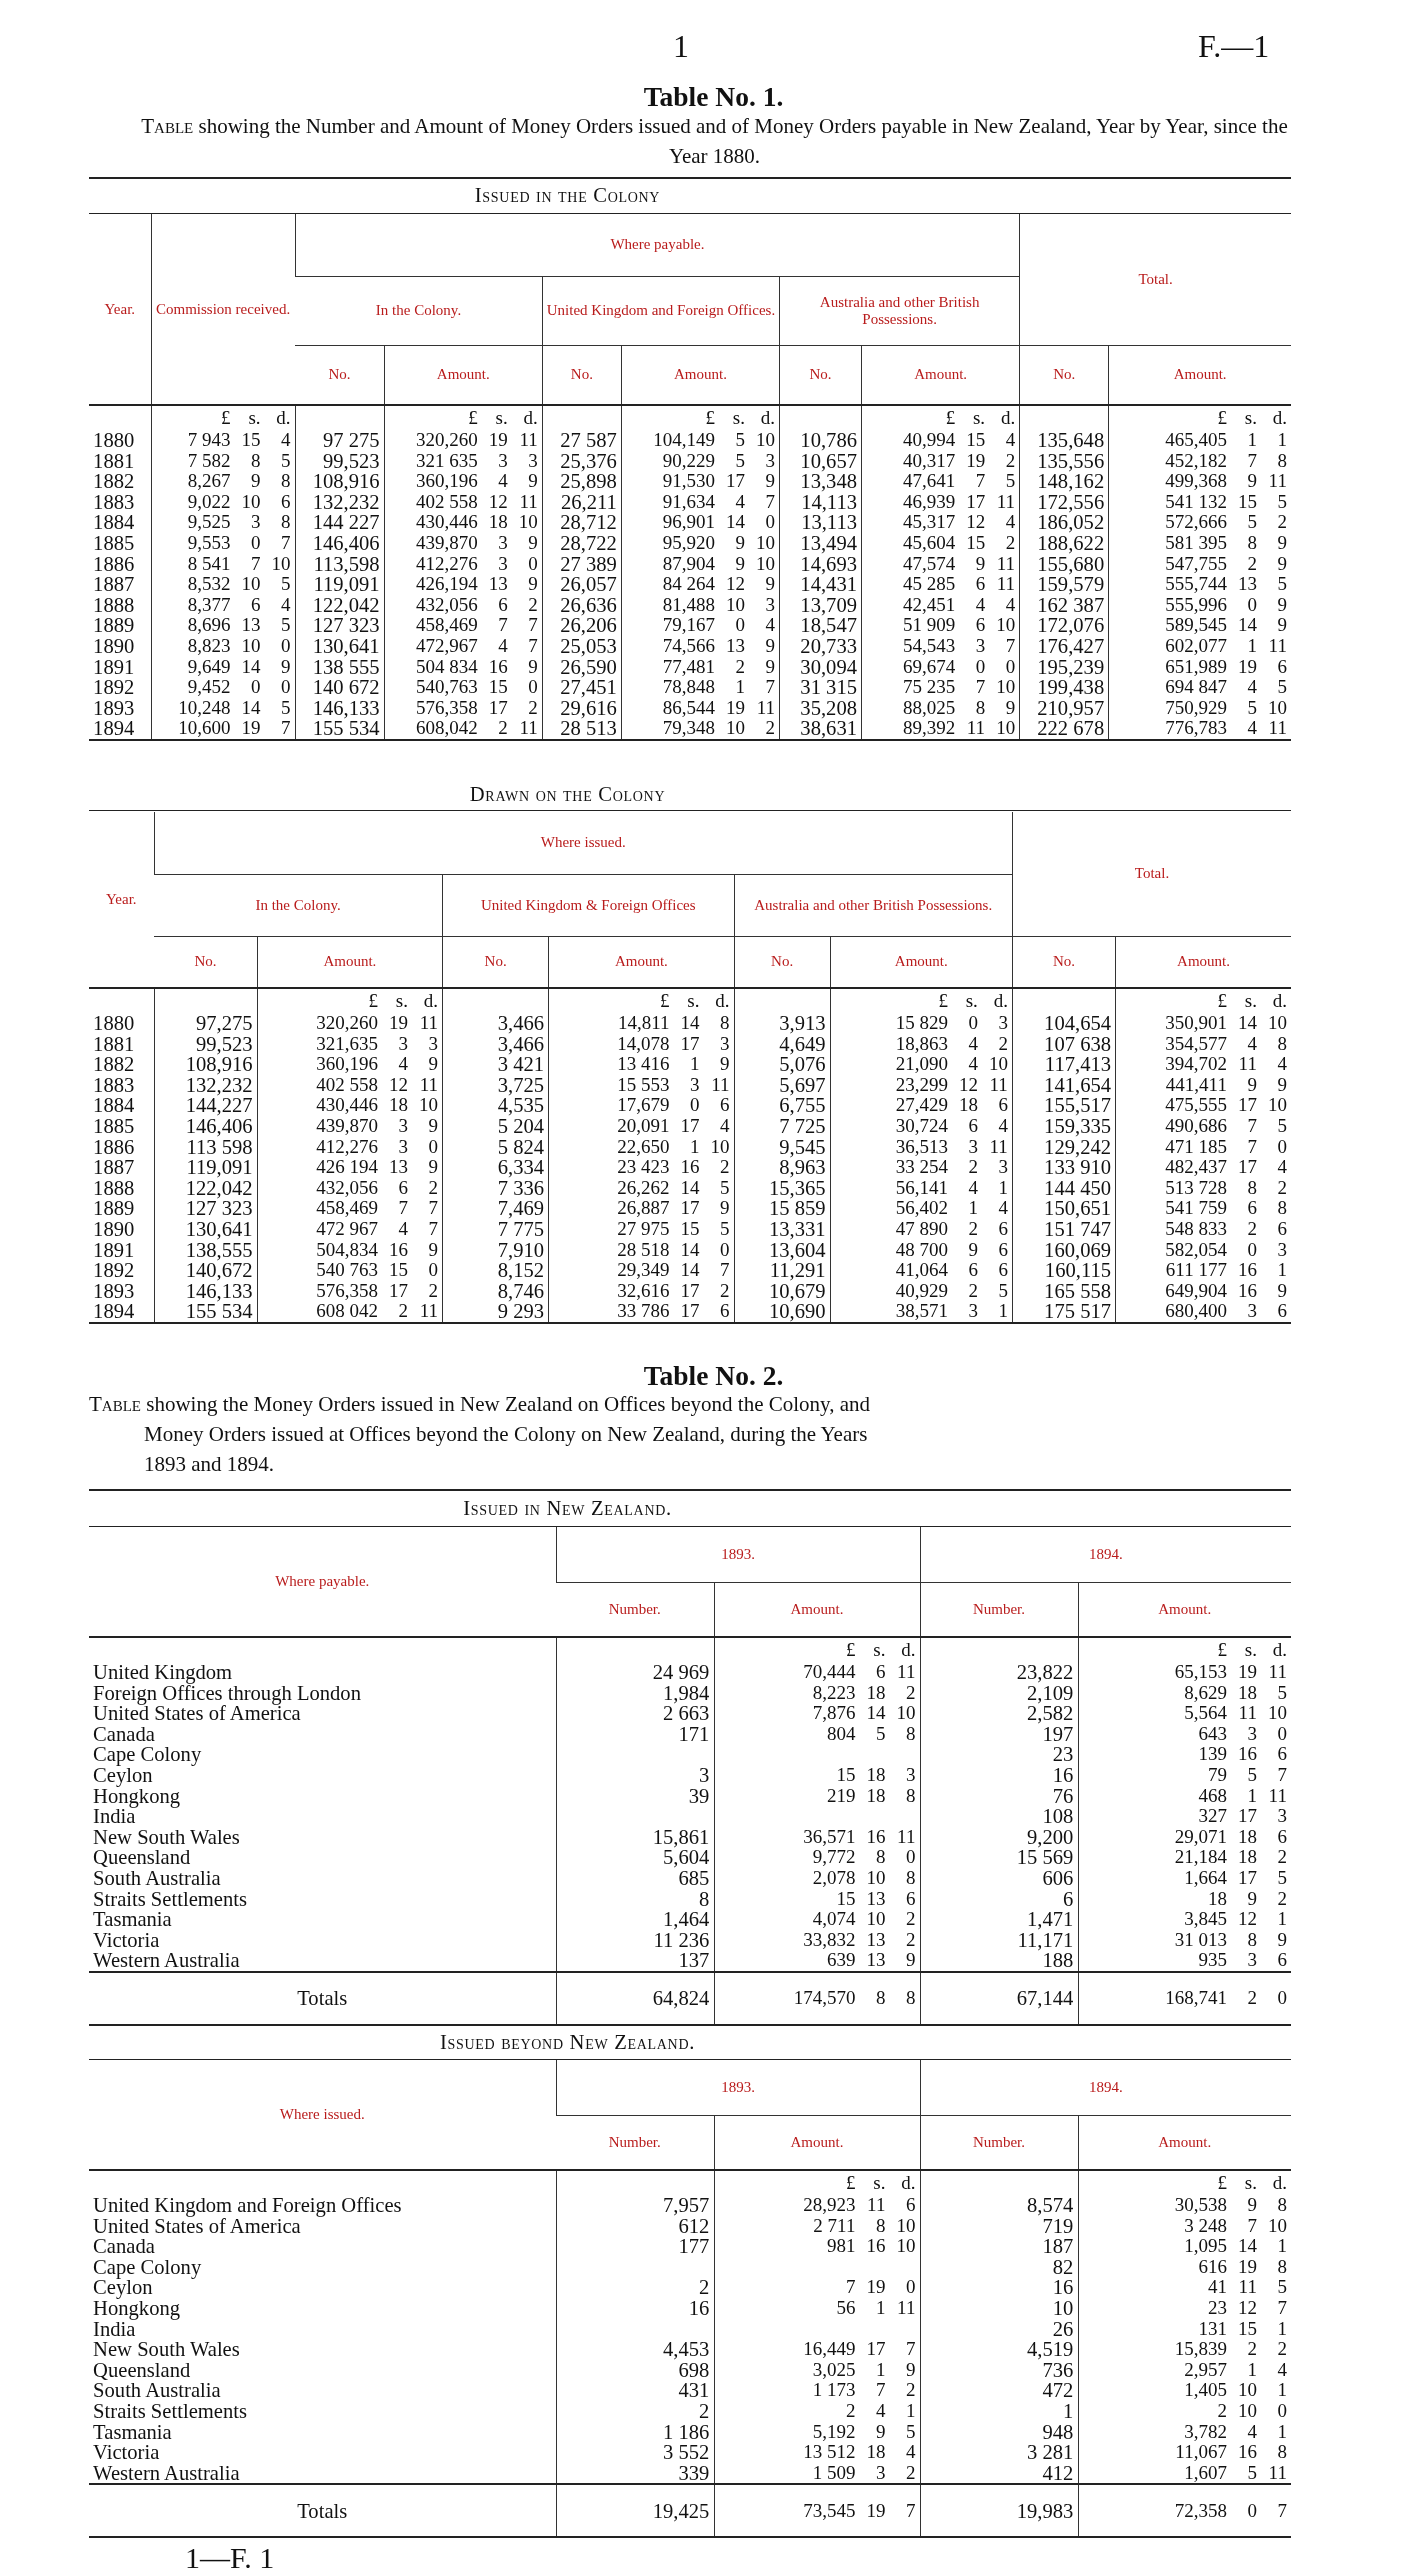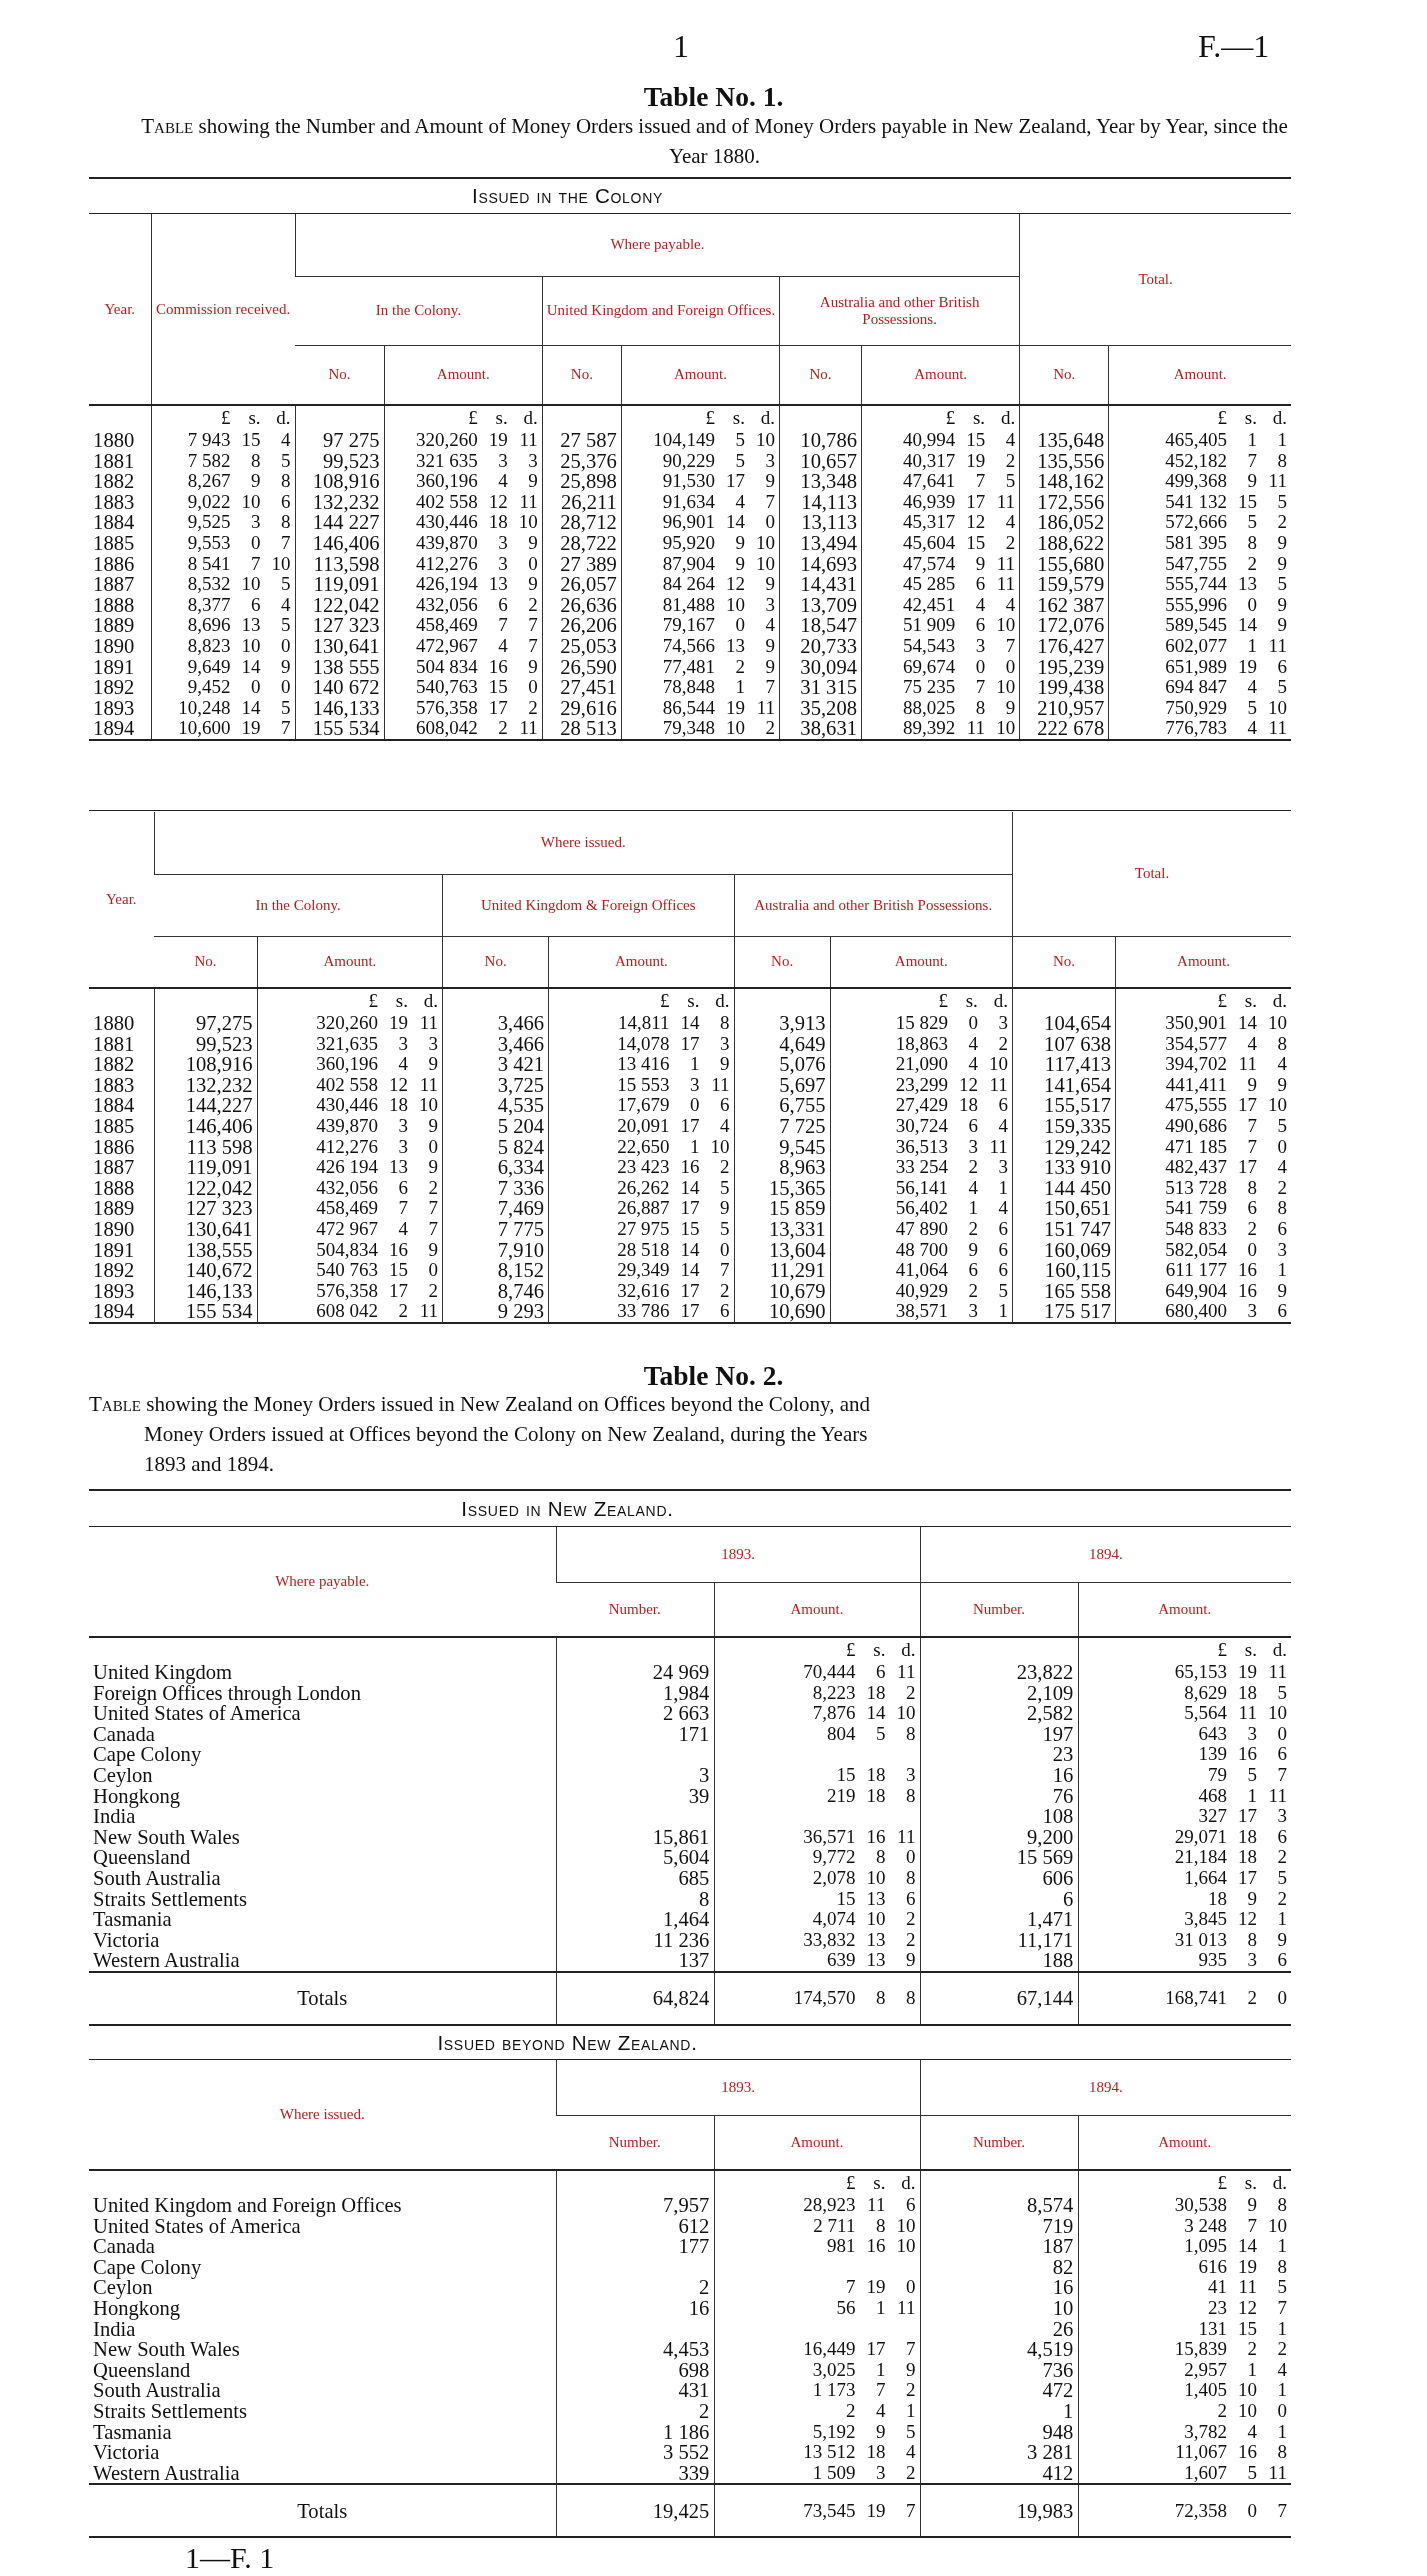--- a/index.html
+++ b/index.html
@@ -7,21 +7,21 @@
   body { position: relative; font-family: "DejaVu Serif", "Liberation Serif", serif; color: #111; }
   .page { position: absolute; left: 0; top: 0; width: 1427px; height: 2576px; }
 
   .folio { position: absolute; top: 27.5px; font-size: 32px; font-family: "Liberation Serif", serif; }
   .folio.center { left: 673px; }
   .folio.right { left: 1198px; }
 
   .table-title { position: absolute; left: 0; width: 1427px; text-align: center; font-weight: bold; font-size: 27.5px; font-family: "Liberation Serif", serif; }
   .caption { position: absolute; font-size: 21px; line-height: 30px; font-family: "Liberation Serif", serif; }
   .caption .sc { font-variant: small-caps; }
-  .section-head { position: absolute; left: 0; width: 1135px; text-align: center; font-variant: small-caps; font-size: 20.6px; letter-spacing: 0.7px; font-family: Liberation Sans, sans-serif; }
+  .section-head { position: absolute; left: 0; width: 1135px; text-align: center; font-variant: small-caps; font-size: 20.6px; letter-spacing: 0.7px; font-family: Liberation Serif, serif; }
 
   .rule { position: absolute; height: 0; border-top: 2.1px solid #222; }
   .rule.thin { border-top-width: 1.4px; }
 
   table.grid { position: absolute; border-collapse: collapse; font-family: "Liberation Serif", serif; }
   table.grid th { font-weight: normal; font-size: 15px; text-align: center; vertical-align: middle; border-left: 1px solid #333; padding: 2.7px 1.4px; color: #b91c1c; }
   table.grid th:first-child { border-left: none; }
   table.grid th.bb { border-bottom: 1.4px solid #333; }
   table.grid thead { border-bottom: 2.1px solid #222; }
   table.grid td { font-size: 20.6px; height: 20.6px; line-height: 20.6px; padding: 0 4.1px; white-space: nowrap; text-align: right; border-left: 1px solid #333; }
@@ -762,20 +762,21 @@
             <div class="amt">
               <span class="l">776,783</span>
               <span class="s">4</span>
               <span class="d">11</span>
             </div>
           </td>
         </tr>
       </tbody>
   </table>
 
+  <div class="section-head" style="top:783px;">Drawn on the Colony</div>
   <div class="rule thin" style="left:89px; top:810px; width:1202px;"></div>
 
   <table class="grid" id="t1b" style="left:89px; top:812px; width:1202px;">
     <colgroup>
       <col style="width:65px">
       <col style="width:103px">
         <col style="width:185px">
       <col style="width:106px">
         <col style="width:185px">
       <col style="width:96px">

